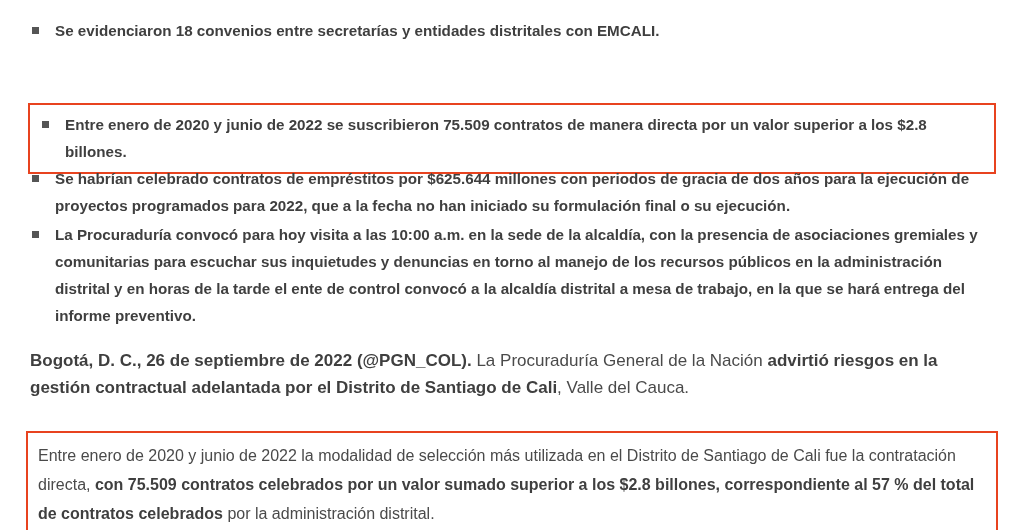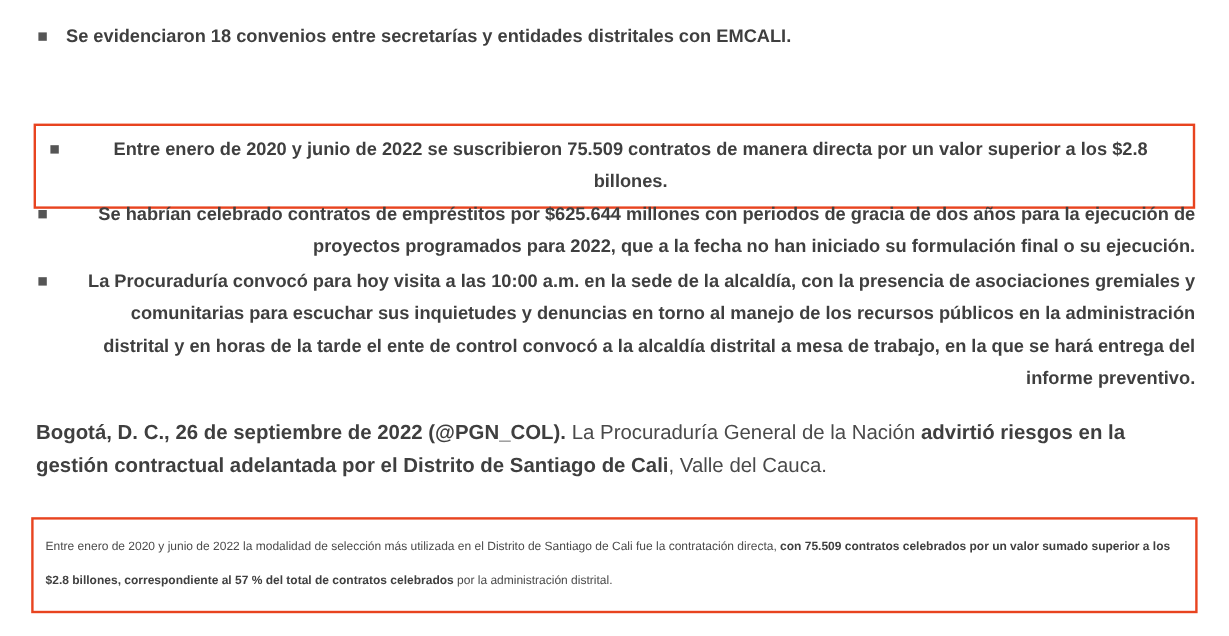--- a/index.html
+++ b/index.html
@@ -55,21 +55,20 @@
 
   
   .boxed-bullet {
     position: absolute;
     left: 28px;
     top: 88px;
     width: 968px;
     box-sizing: border-box;
     border: 2px solid #e8431f;
     padding: 6px 8px 7px 8px;
-    text-align: center;
   }
   .boxed-bullet .bullet-item {
     margin-bottom: 0;
   }
 
   
   .para {
     position: absolute;
     left: 30px;
     width: 962px;
@@ -90,21 +89,21 @@
     position: absolute;
     left: 26px;
     top: 416px;
     width: 972px;
     box-sizing: border-box;
     border: 2px solid #e8431f;
     padding: 8px 10px 10px 10px;
   }
   .boxed-para p {
     margin: 0;
-    font-size: 10px;
+    font-size: 16px;
     line-height: 29px;
     color: #4a4a4a;
   }
   .boxed-para b {
     color: #3f3f3f;
     font-weight: bold;
   }
 </style>
 </head>
 <body>
@@ -118,21 +117,21 @@
     </li>
   </ul>
 
   <div class="boxed-bullet">
     <div class="bullet-item">
       <span class="marker"></span>
       <span class="bullet-text">Entre enero de 2020 y junio de 2022 se suscribieron 75.509 contratos de manera directa por un valor superior a los $2.8 billones.</span>
     </div>
   </div>
 
-  <ul class="bullet-list" style="top: 150px; text-align: right;">
+  <ul class="bullet-list" style="top: 150px;">
     <li class="bullet-item">
       <span class="marker"></span>
       <span class="bullet-text">Se habrían celebrado contratos de empréstitos por $625.644 millones con periodos de gracia de dos años para la ejecución de proyectos programados para 2022, que a la fecha no han iniciado su formulación final o su ejecución.</span>
     </li>
     <li class="bullet-item">
       <span class="marker"></span>
       <span class="bullet-text">La Procuraduría convocó para hoy visita a las 10:00 a.m. en la sede de la alcaldía, con la presencia de asociaciones gremiales y comunitarias para escuchar sus inquietudes y denuncias en torno al manejo de los recursos públicos en la administración distrital y en horas de la tarde el ente de control convocó a la alcaldía distrital a mesa de trabajo, en la que se hará entrega del informe preventivo.</span>
     </li>
   </ul>
 

